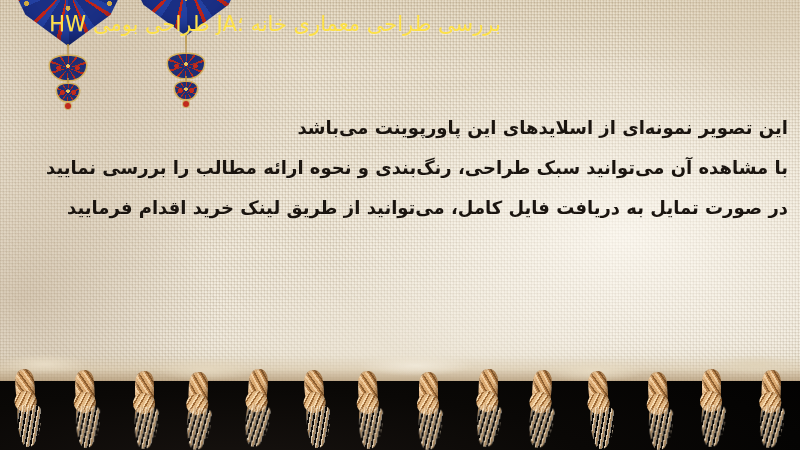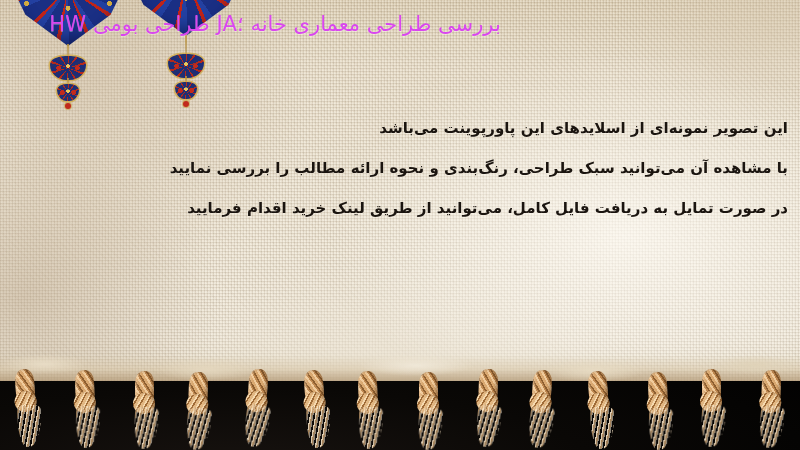--- a/index.html
+++ b/index.html
@@ -203,38 +203,38 @@
     position: absolute;
     inset: 0;
     direction: rtl;
   }
   .title-block {
     position: absolute;
     top: 6px;
     right: 10px;
     width: 780px;
     text-align: center;
-    color: #d946ef;
+    color: #fde047;
     font-size: 21px;
     line-height: 37px;
     font-weight: 400;
     letter-spacing: 0.2px;
     text-shadow: 0 1px 0 rgba(255,250,240,0.35);
   }
   .title-line { display: block; white-space: nowrap; }
   .title-line.l1 { padding-right: 250px; }
 
   .body-block {
     position: absolute;
     top: 108px;
     right: 12px;
     width: 778px;
     text-align: right;
     color: #1a140f;
-    font-size: 15px;
+    font-size: 18px;
     line-height: 40px;
     font-weight: 700;
     text-shadow: 0 1px 0 rgba(255,250,240,0.3);
   }
   .body-line { display: block; white-space: nowrap; }
 </style>
 </head>
 <body>
 
 <div id="stage">

